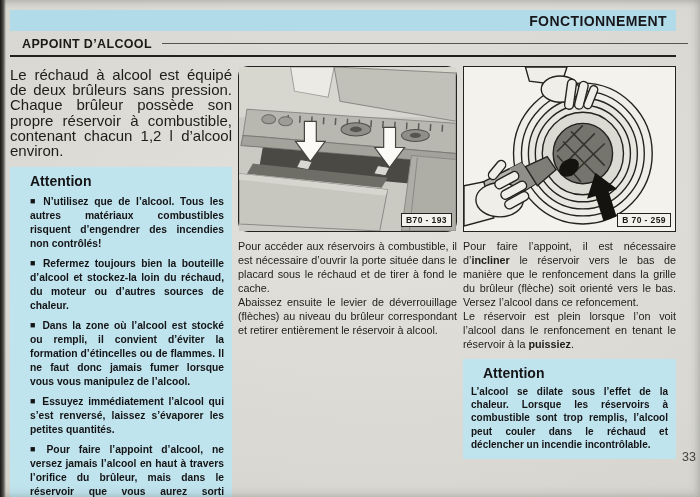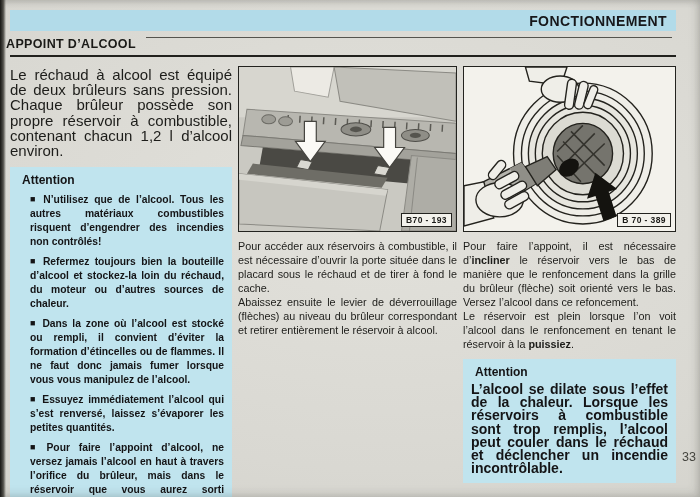--- a/index.html
+++ b/index.html
@@ -8,34 +8,34 @@
     background:radial-gradient(120% 95% at 55% 42%, #e2e1db 0%, #d9d8d2 55%, #cfcec7 100%);
     font-family:"Liberation Sans", sans-serif;color:#1d1d1a;
   }
   .edge-left{position:absolute;left:0;top:0;bottom:0;width:6px;
     background:linear-gradient(to right,#141412,#56554f 55%,rgba(120,119,113,0));}
   .vignette{position:absolute;inset:0;pointer-events:none;
     box-shadow:inset 0 2px 6px rgba(50,50,45,.20), inset -3px -3px 10px rgba(50,50,45,.14);}
   .header-bar{position:absolute;left:10px;top:10px;width:666px;height:21px;background:#b2dbe9;
     display:flex;align-items:center;justify-content:flex-end;padding-right:9px;box-sizing:border-box;}
   .header-title{font-weight:bold;font-size:14px;letter-spacing:.4px;color:#17171a;}
-  .title-row{position:absolute;left:6px;top:37px;width:666px;display:flex;align-items:flex-start;}
+  .title-row{position:absolute;left:22px;top:37px;width:666px;display:flex;align-items:center;}
   .section-title{font-weight:bold;font-size:12.5px;letter-spacing:.35px;white-space:nowrap;color:#1a1a17;}
   .title-rule-thin{flex:1;height:0;border-bottom:1.3px solid #55544e;margin:0 0 2px 10px;}
   .rule-thick{position:absolute;left:10px;top:55px;width:666px;height:2.4px;background:#21211d;}
   .columns{position:absolute;left:10px;top:64px;width:666px;
     display:grid;grid-template-columns:222px 219px 213px;column-gap:6px;}
   .intro{font-size:15px;line-height:15.2px;text-align:justify;margin:3px 0 0 0;}
   .attn{background:#c0e4ee;padding:6px 8px 8px 8px;box-sizing:border-box;}
   .attn-left{margin-top:9px;}
   .attn-right{margin-top:8px;}
-  .attn-title{font-weight:bold;font-size:12px;margin:0 0 1px 4px;color:#141416;}
+  .attn-title{font-weight:bold;font-size:14px;margin:0 0 1px 12px;color:#141416;}
   .bullet{font-weight:bold;font-size:10.3px;line-height:14px;text-align:justify;margin:6px 0 0 12px;color:#141416;}
   .bullet .sq{font-size:9px;margin-right:5px;position:relative;top:-1px;}
-  .attn-text{font-weight:bold;font-size:14px;line-height:13.2px;text-align:justify;margin:4px 0 0 0;color:#141416;}
+  .attn-text{font-weight:bold;font-size:10px;line-height:13.2px;text-align:justify;margin:4px 0 0 0;color:#141416;}
   .fig{position:relative;width:100%;height:166px;border:1.5px solid #23231f;box-sizing:border-box;
     background:#cbcac3;margin:2px 0 7px 0;}
   .fig svg{display:block;width:100%;height:100%;}
   .caption{position:absolute;right:4px;bottom:4px;background:#f3f2ec;border:1px solid #23231f;
     font-size:8.5px;font-weight:bold;letter-spacing:.4px;padding:1px 4px;color:#1a1a17;}
   .body-p{font-size:10.8px;line-height:14px;text-align:justify;margin:0;}
   .bold{font-weight:bold;}
   .page-num{position:absolute;right:4px;top:450px;font-size:12.5px;color:#45453f;}
 </style>
 </head>
@@ -63,21 +63,21 @@
         <p class="attn-title">Attention</p>
         <p class="bullet"><span class="sq">■</span><span>N’utilisez que de l’alcool. Tous les autres matériaux combustibles risquent d’engendrer des incendies non contrôlés!</span></p>
         <p class="bullet"><span class="sq">■</span><span>Refermez toujours bien la bouteille d’alcool et stockez-la loin du réchaud, du moteur ou d’autres sources de chaleur.</span></p>
         <p class="bullet"><span class="sq">■</span><span>Dans la zone où l’alcool est stocké ou rempli, il convient d’éviter la formation d’étincelles ou de flammes. Il ne faut donc jamais fumer lorsque vous vous manipulez de l’alcool.</span></p>
         <p class="bullet"><span class="sq">■</span><span>Essuyez immédiatement l’alcool qui s’est renversé, laissez s’évaporer les petites quantités.</span></p>
         <p class="bullet"><span class="sq">■</span><span>Pour faire l’appoint d’alcool, ne versez jamais l’alcool en haut à travers l’orifice du brûleur, mais dans le réservoir que vous aurez sorti auparavant. Il faut que les réservoirs soient froids au point que vous puissiez les tenir dans la main.</span></p>
       </div>
     </div>
 
     <div>
-      <figure class="fig" style="margin-left:0;margin-right:0;">
+      <figure class="fig" style="margin-left:0;margin-right:0;border-radius:10px;">
         <svg viewBox="0 0 219 163" preserveAspectRatio="none">
           <rect width="219" height="163" fill="#cac9c2"></rect>
           <rect width="219" height="50" fill="#d7d6cf"></rect>
           <polygon points="52,0 96,0 90,30 56,24" fill="#eceae4" stroke="#a09f99" stroke-width="1"></polygon>
           <polygon points="96,0 219,6 219,54 102,34" fill="#c1c0b9" stroke="#8b8a84" stroke-width="1"></polygon>
           <polygon points="8,42 219,56 219,86 4,68" fill="#b8b7b0" stroke="#8b8a84" stroke-width="1"></polygon>
           <g transform="rotate(3.6 8 42)" stroke="#5b5a54" stroke-width="1.5">
             <line x1="50" y1="45" x2="50" y2="52"></line>
               <line x1="62" y1="45" x2="62" y2="52"></line>
             <line x1="74" y1="45" x2="74" y2="52"></line>
@@ -153,21 +153,21 @@
           </g>
           <g fill="#efeee8" stroke="#23221d" stroke-width="1.4">
             <polygon points="0,118 20,114 30,150 0,158"></polygon>
             <ellipse cx="36" cy="132" rx="24" ry="17"></ellipse>
             <rect x="22" y="98" width="22" height="9" rx="4.5" transform="rotate(-50 33 102)"></rect>
             <rect x="30" y="108" width="26" height="9" rx="4.5" transform="rotate(-28 43 112)"></rect>
             <rect x="36" y="118" width="28" height="9" rx="4.5" transform="rotate(-28 50 122)"></rect>
             <rect x="40" y="128" width="26" height="9" rx="4.5" transform="rotate(-28 53 132)"></rect>
           </g>
         </svg>
-        <figcaption class="caption">B 70 - 389</figcaption>
+        <figcaption class="caption">B 70 - 259</figcaption>
       </figure>
       <p class="body-p"><span>Pour faire l’appoint, il est nécessaire d’</span><span class="bold">incliner</span><span> le réservoir vers le bas de manière que le renfoncement dans la grille du brûleur (flèche) soit orienté vers le bas. Versez l’alcool dans ce refoncement.</span></p>
       <p class="body-p"><span>Le réservoir est plein lorsque l’on voit l’alcool dans le renfoncement en tenant le réservoir à la </span><span class="bold">puissiez</span><span>.</span></p>
 
       <div class="attn attn-right">
         <p class="attn-title">Attention</p>
         <p class="attn-text">L’alcool se dilate sous l’effet de la chaleur. Lorsque les réservoirs à combustible sont trop remplis, l’alcool peut couler dans le réchaud et déclencher un incendie incontrôlable.</p>
       </div>
     </div>
   </div>

